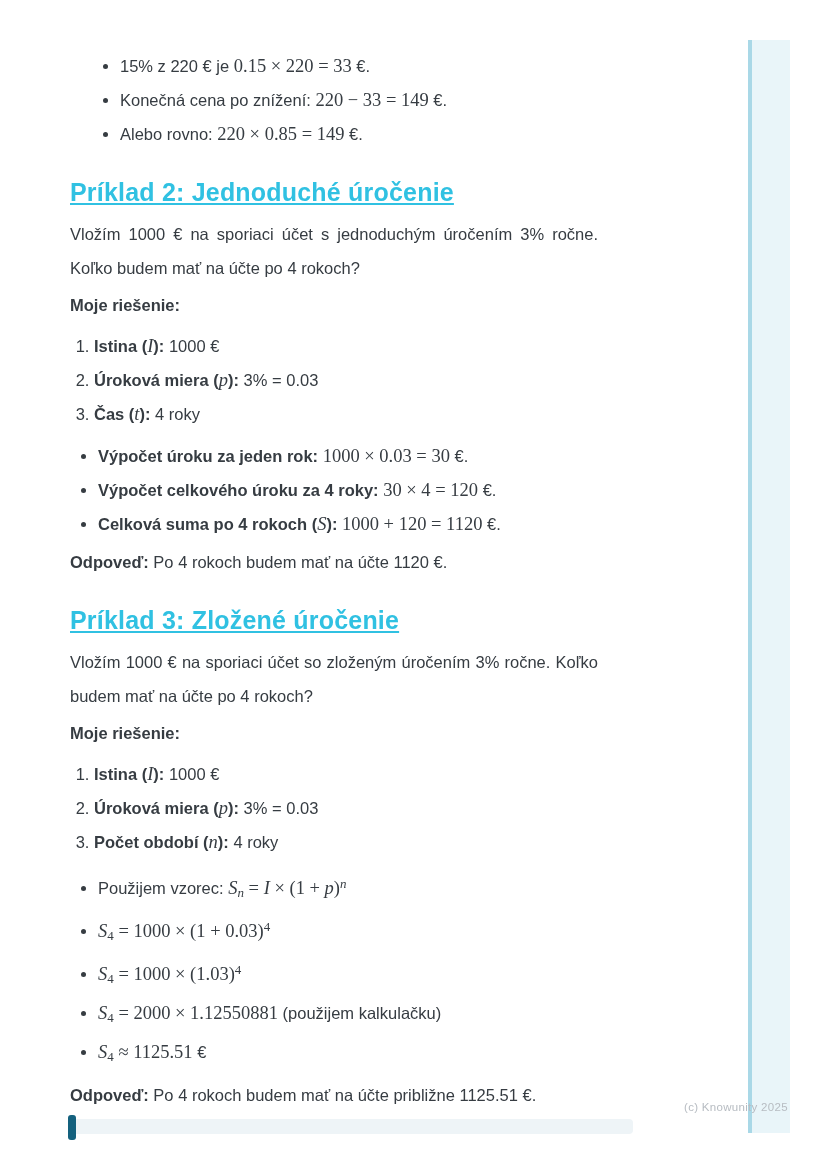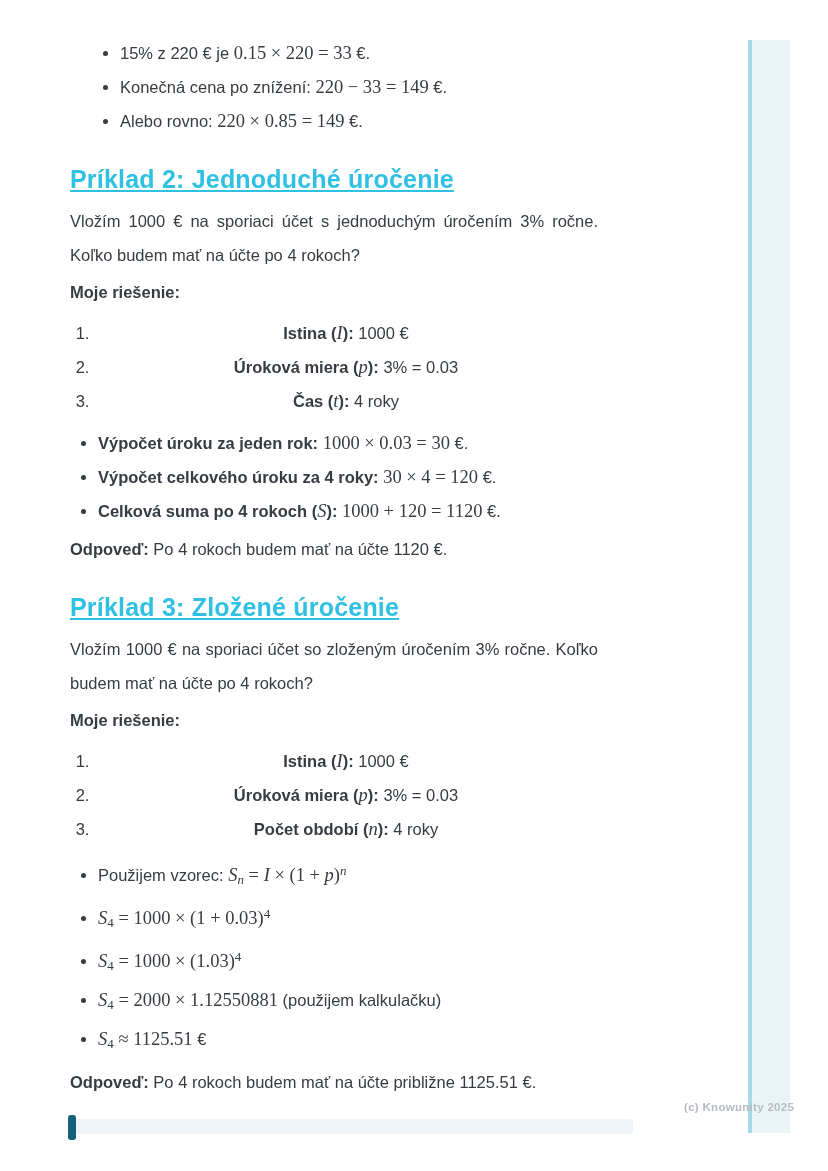--- a/index.html
+++ b/index.html
@@ -16,31 +16,31 @@
   body{
     width:828px;height:1171px;
     position:relative;
     overflow:hidden;
     font-family:"Liberation Sans","DejaVu Sans",sans-serif;
     color:var(--text-color);
   }
   .content{
     position:relative;
     z-index:2;
-    padding:36px 90px 0 70px;
+    padding:49px 90px 0 70px;
     width:688px;
   }
   p,li{
     font-size:16.5px;
     line-height:34px;
   }
   ul,ol{list-style-position:outside;}
   li::marker{color:var(--text-color);}
   .intro-list{margin:0;padding-left:50px;}
-  .steps{margin:7px 0 0;padding-left:24px;text-align:center;}
+  .steps{margin:7px 0 0;padding-left:24px;}
   .main-list{margin:8px 0 0;padding-left:28px;}
   .answer{margin:4px 0 0;}
   .problem{margin:0 0 3px;text-align:justify;}
   .solution-label{margin:0;font-weight:700;}
   h2.example-heading{
     font-size:25px;
     line-height:31px;
     font-weight:700;
     color:var(--accent-heading);
     margin:26px 0 9px;
@@ -68,21 +68,20 @@
     z-index:1;
   }
   .footer{
     position:absolute;
     left:684px;top:1101px;
     font-size:11.5px;
     letter-spacing:0.3px;
     color:var(--footer-color);
     z-index:3;
     white-space:nowrap;
-    font-weight:bold;
   }
   .next-section-band{
     position:absolute;
     left:70px;top:1119px;
     width:563px;height:15px;
     background:var(--band-fill);
     border-radius:4px;
     z-index:2;
   }
   .next-section-bar{

